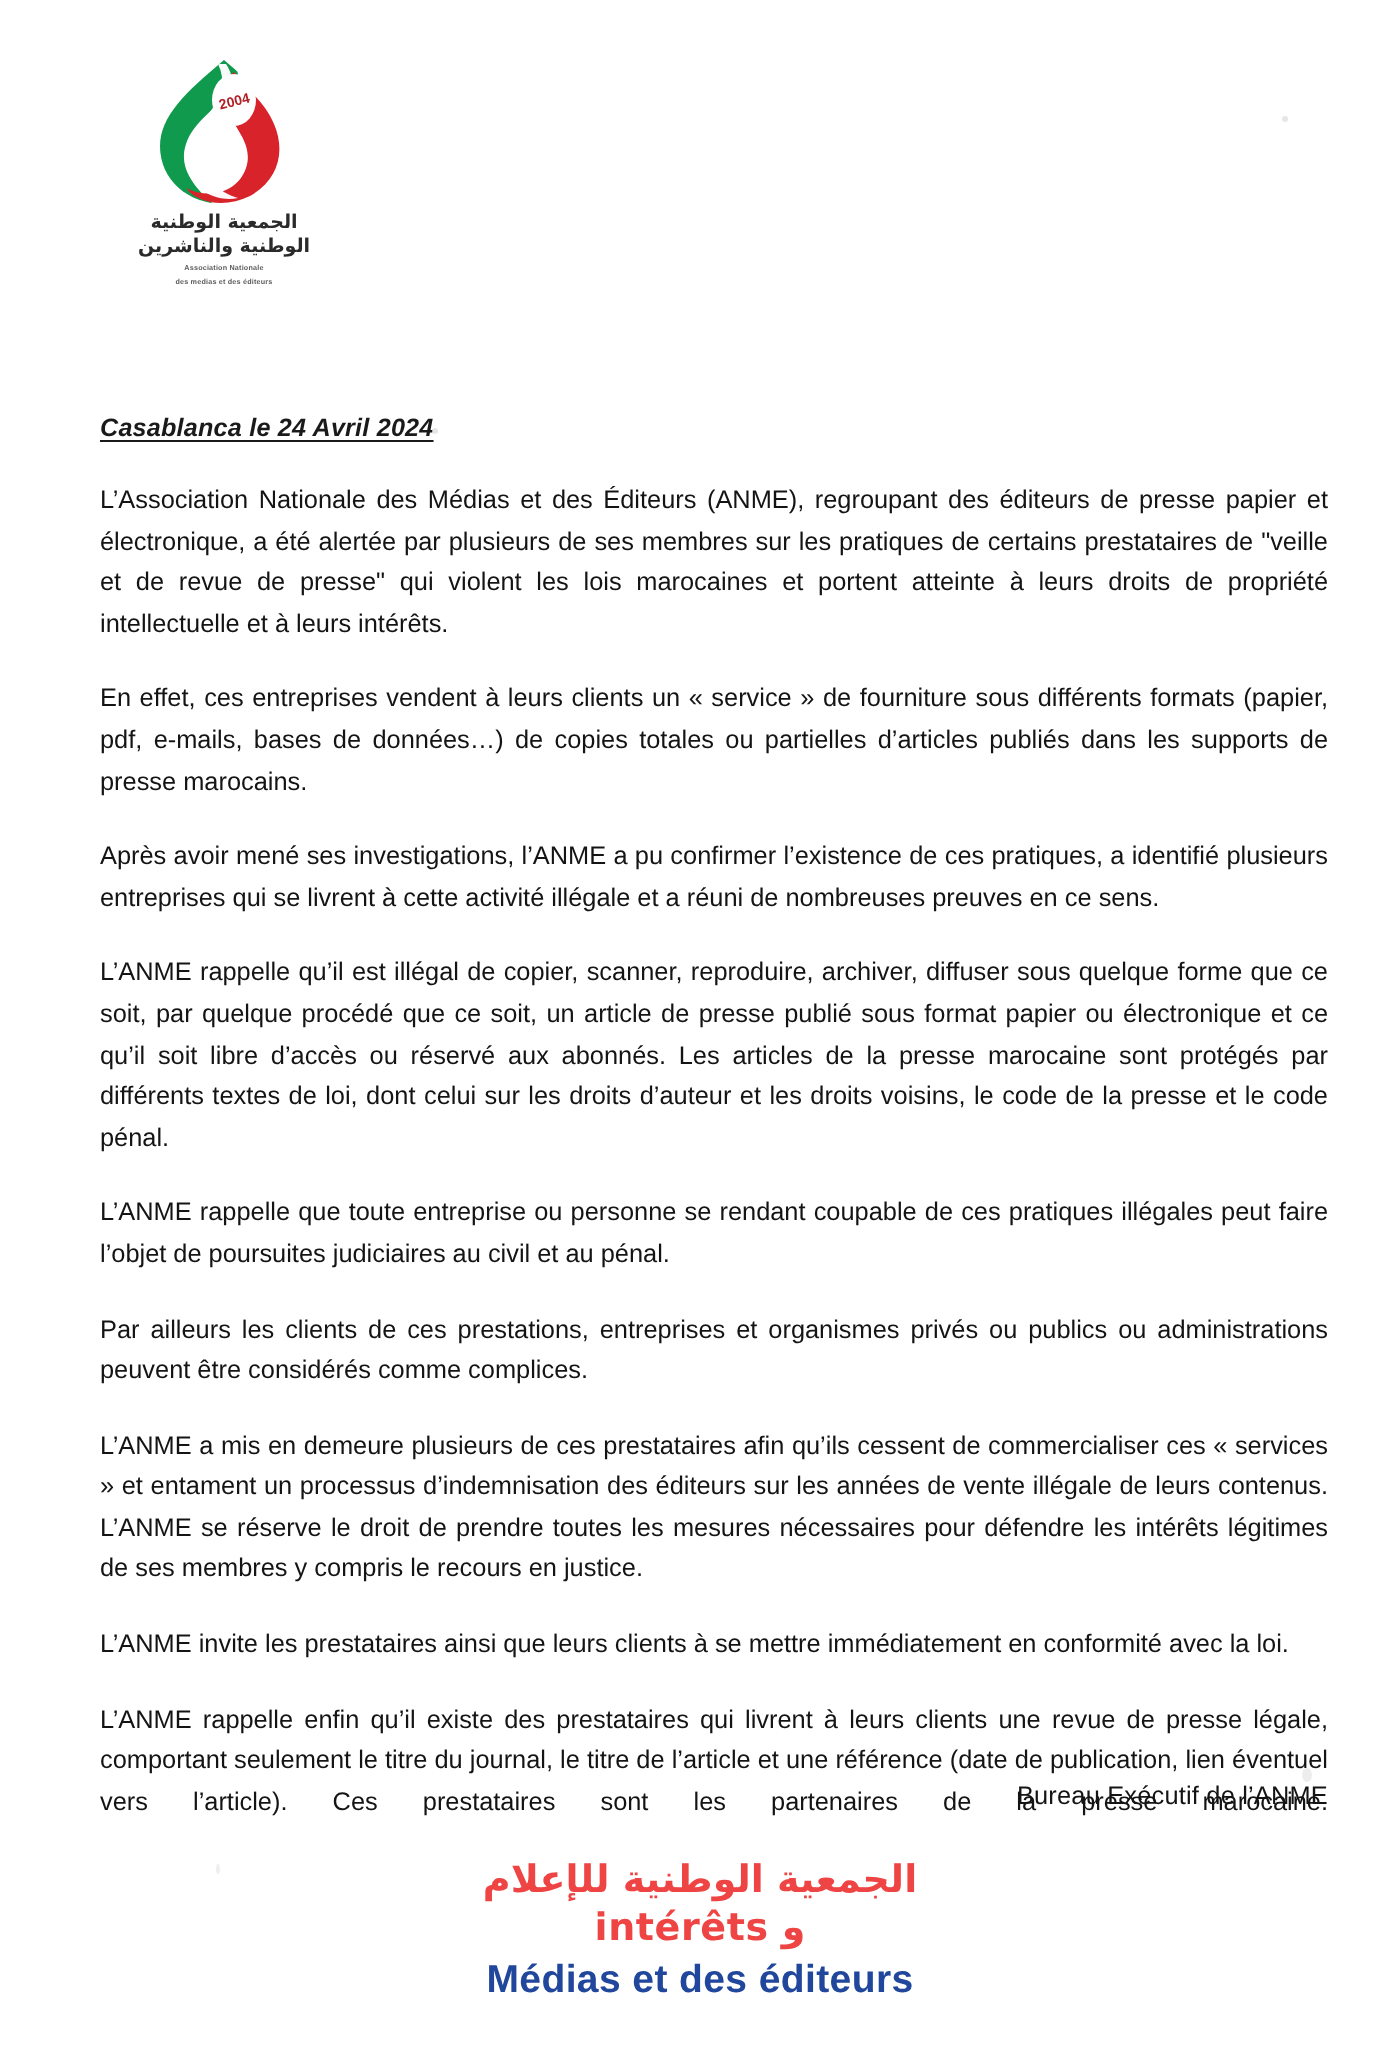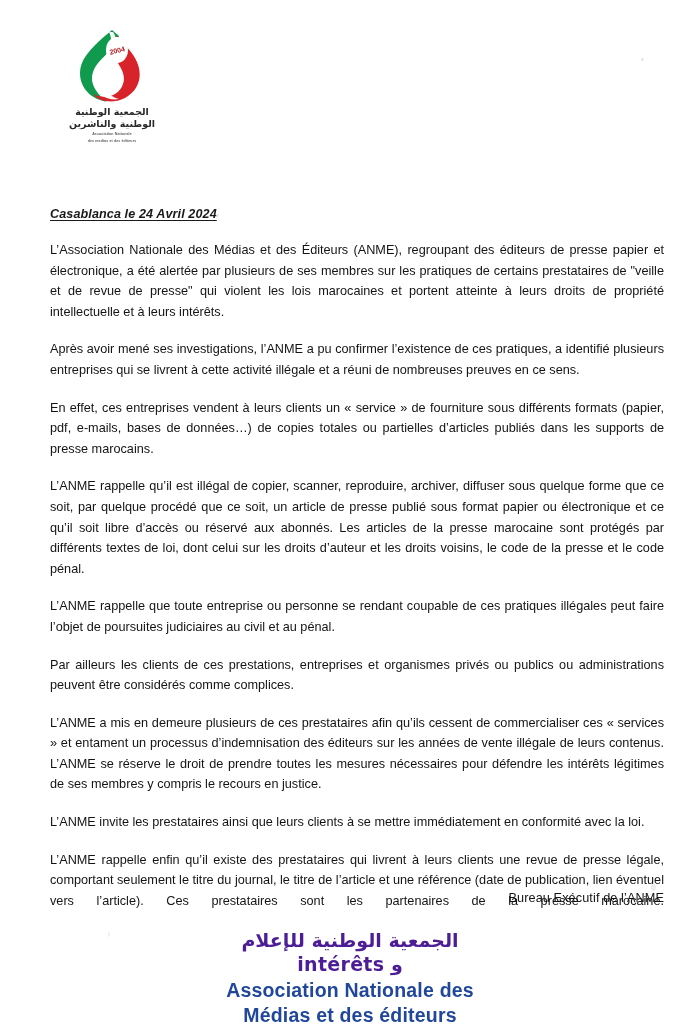--- a/index.html
+++ b/index.html
@@ -126,21 +126,21 @@
   .footer-brand {
     position: absolute;
     left: 0;
     right: 0;
     top: 928px;
     text-align: center;
   }
   .footer-ar {
     font-family: "DejaVu Sans", sans-serif;
     font-weight: 700;
-    color: #4c1d95;
+    color: #ef4444;
     font-size: 19px;
     line-height: 1.28;
     direction: rtl;
     letter-spacing: 0.3px;
   }
   .footer-fr {
     font-family: "Liberation Sans", sans-serif;
     font-weight: 700;
     color: #20479c;
     font-size: 19.5px;
@@ -197,36 +197,35 @@
     <div class="logo-fr">Association Nationale</div>
     <div class="logo-fr">des medias et des éditeurs</div>
   </div>
 
 
   <div class="body-col">
 
     <div class="dateline">Casablanca le 24 Avril 2024</div>
 
     <p class="para">L’Association Nationale des Médias et des Éditeurs (ANME), regroupant des éditeurs de presse papier et électronique, a été alertée par plusieurs de ses membres sur les pratiques de certains prestataires de "veille et de revue de presse" qui violent les lois marocaines et portent atteinte à leurs droits de propriété intellectuelle et à leurs intérêts.</p>
+    <p class="para">En effet, ces entreprises vendent à leurs clients un « service » de fourniture sous différents formats (papier, pdf, e-mails, bases de données…) de copies totales ou partielles d’articles publiés dans les supports de presse marocains.</p>
     <p class="para">Après avoir mené ses investigations, l’ANME a pu confirmer l’existence de ces pratiques, a identifié plusieurs entreprises qui se livrent à cette activité illégale et a réuni de nombreuses preuves en ce sens.</p>
-    <p class="para">En effet, ces entreprises vendent à leurs clients un « service » de fourniture sous différents formats (papier, pdf, e-mails, bases de données…) de copies totales ou partielles d’articles publiés dans les supports de presse marocains.</p>
     <p class="para">L’ANME rappelle qu’il est illégal de copier, scanner, reproduire, archiver, diffuser sous quelque forme que ce soit, par quelque procédé que ce soit, un article de presse publié sous format papier ou électronique et ce qu’il soit libre d’accès ou réservé aux abonnés. Les articles de la presse marocaine sont protégés par différents textes de loi, dont celui sur les droits d’auteur et les droits voisins, le code de la presse et le code pénal.</p>
     <p class="para">L’ANME rappelle que toute entreprise ou personne se rendant coupable de ces pratiques illégales peut faire l’objet de poursuites judiciaires au civil et au pénal.</p>
     <p class="para">Par ailleurs les clients de ces prestations, entreprises et organismes privés ou publics ou administrations peuvent être considérés comme complices.</p>
     <p class="para">L’ANME a mis en demeure plusieurs de ces prestataires afin qu’ils cessent de commercialiser ces « services » et entament un processus d’indemnisation des éditeurs sur les années de vente illégale de leurs contenus. L’ANME se réserve le droit de prendre toutes les mesures nécessaires pour défendre les intérêts légitimes de ses membres y compris le recours en justice.</p>
     <p class="para">L’ANME invite les prestataires ainsi que leurs clients à se mettre immédiatement en conformité avec la loi.</p>
     <p class="para last spread">L’ANME rappelle enfin qu’il existe des prestataires qui livrent à leurs clients une revue de presse légale, comportant seulement le titre du journal, le titre de l’article et une référence (date de publication, lien éventuel vers l’article). Ces prestataires sont les partenaires de la presse marocaine.</p>
   </div>
 
   <div class="signature">Bureau Exécutif de l’ANME</div>
 
   <div class="footer-brand">
     <div class="footer-ar">الجمعية الوطنية للإعلام</div>
     <div class="footer-ar l2">و intérêts</div>
-    <div class="footer-fr">Association Nationale des</div>
     <div class="footer-fr">Médias et des éditeurs</div>
   </div>
 
   <span class="speck" style="left:216px; top:214px; width:3px; height:3px;"></span>
   <span class="speck" style="left:641px; top:58px; width:3px; height:3px;"></span>
   <span class="speck" style="left:651px; top:884px; width:5px; height:7px; opacity:.45;"></span>
   <span class="speck" style="left:108px; top:932px; width:2px; height:5px; opacity:.4;"></span>
 
 </div>
 

